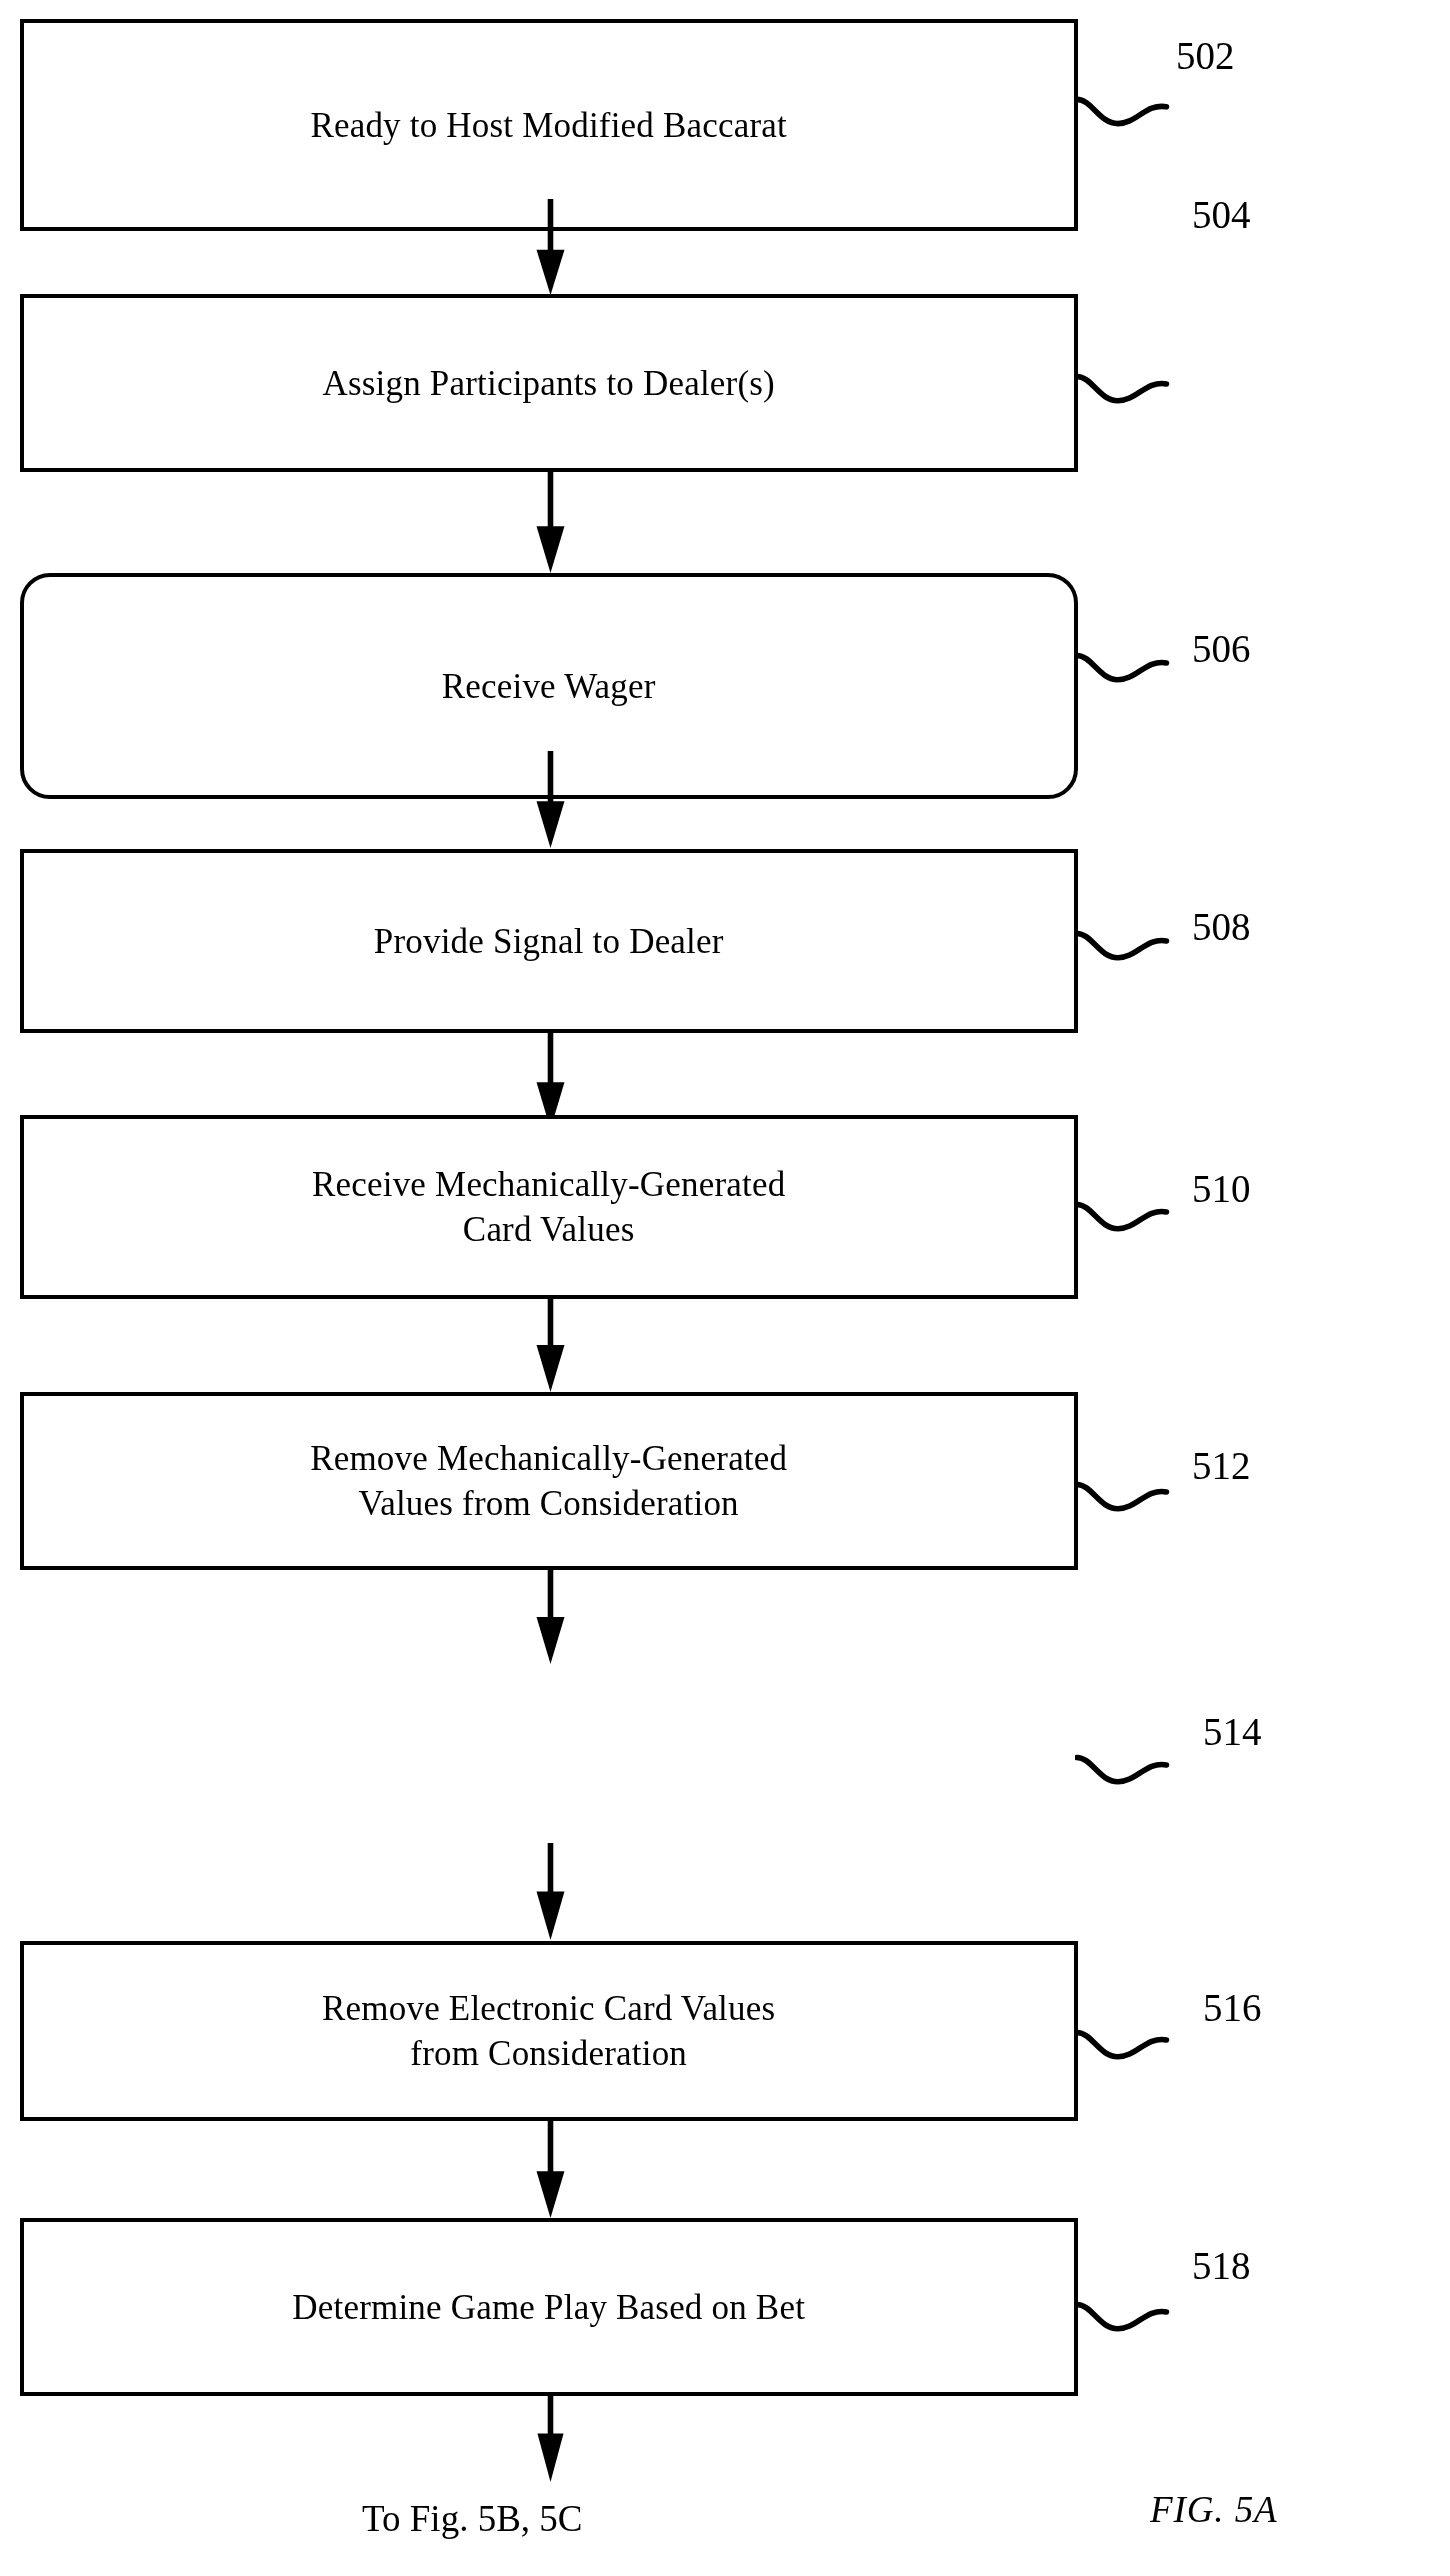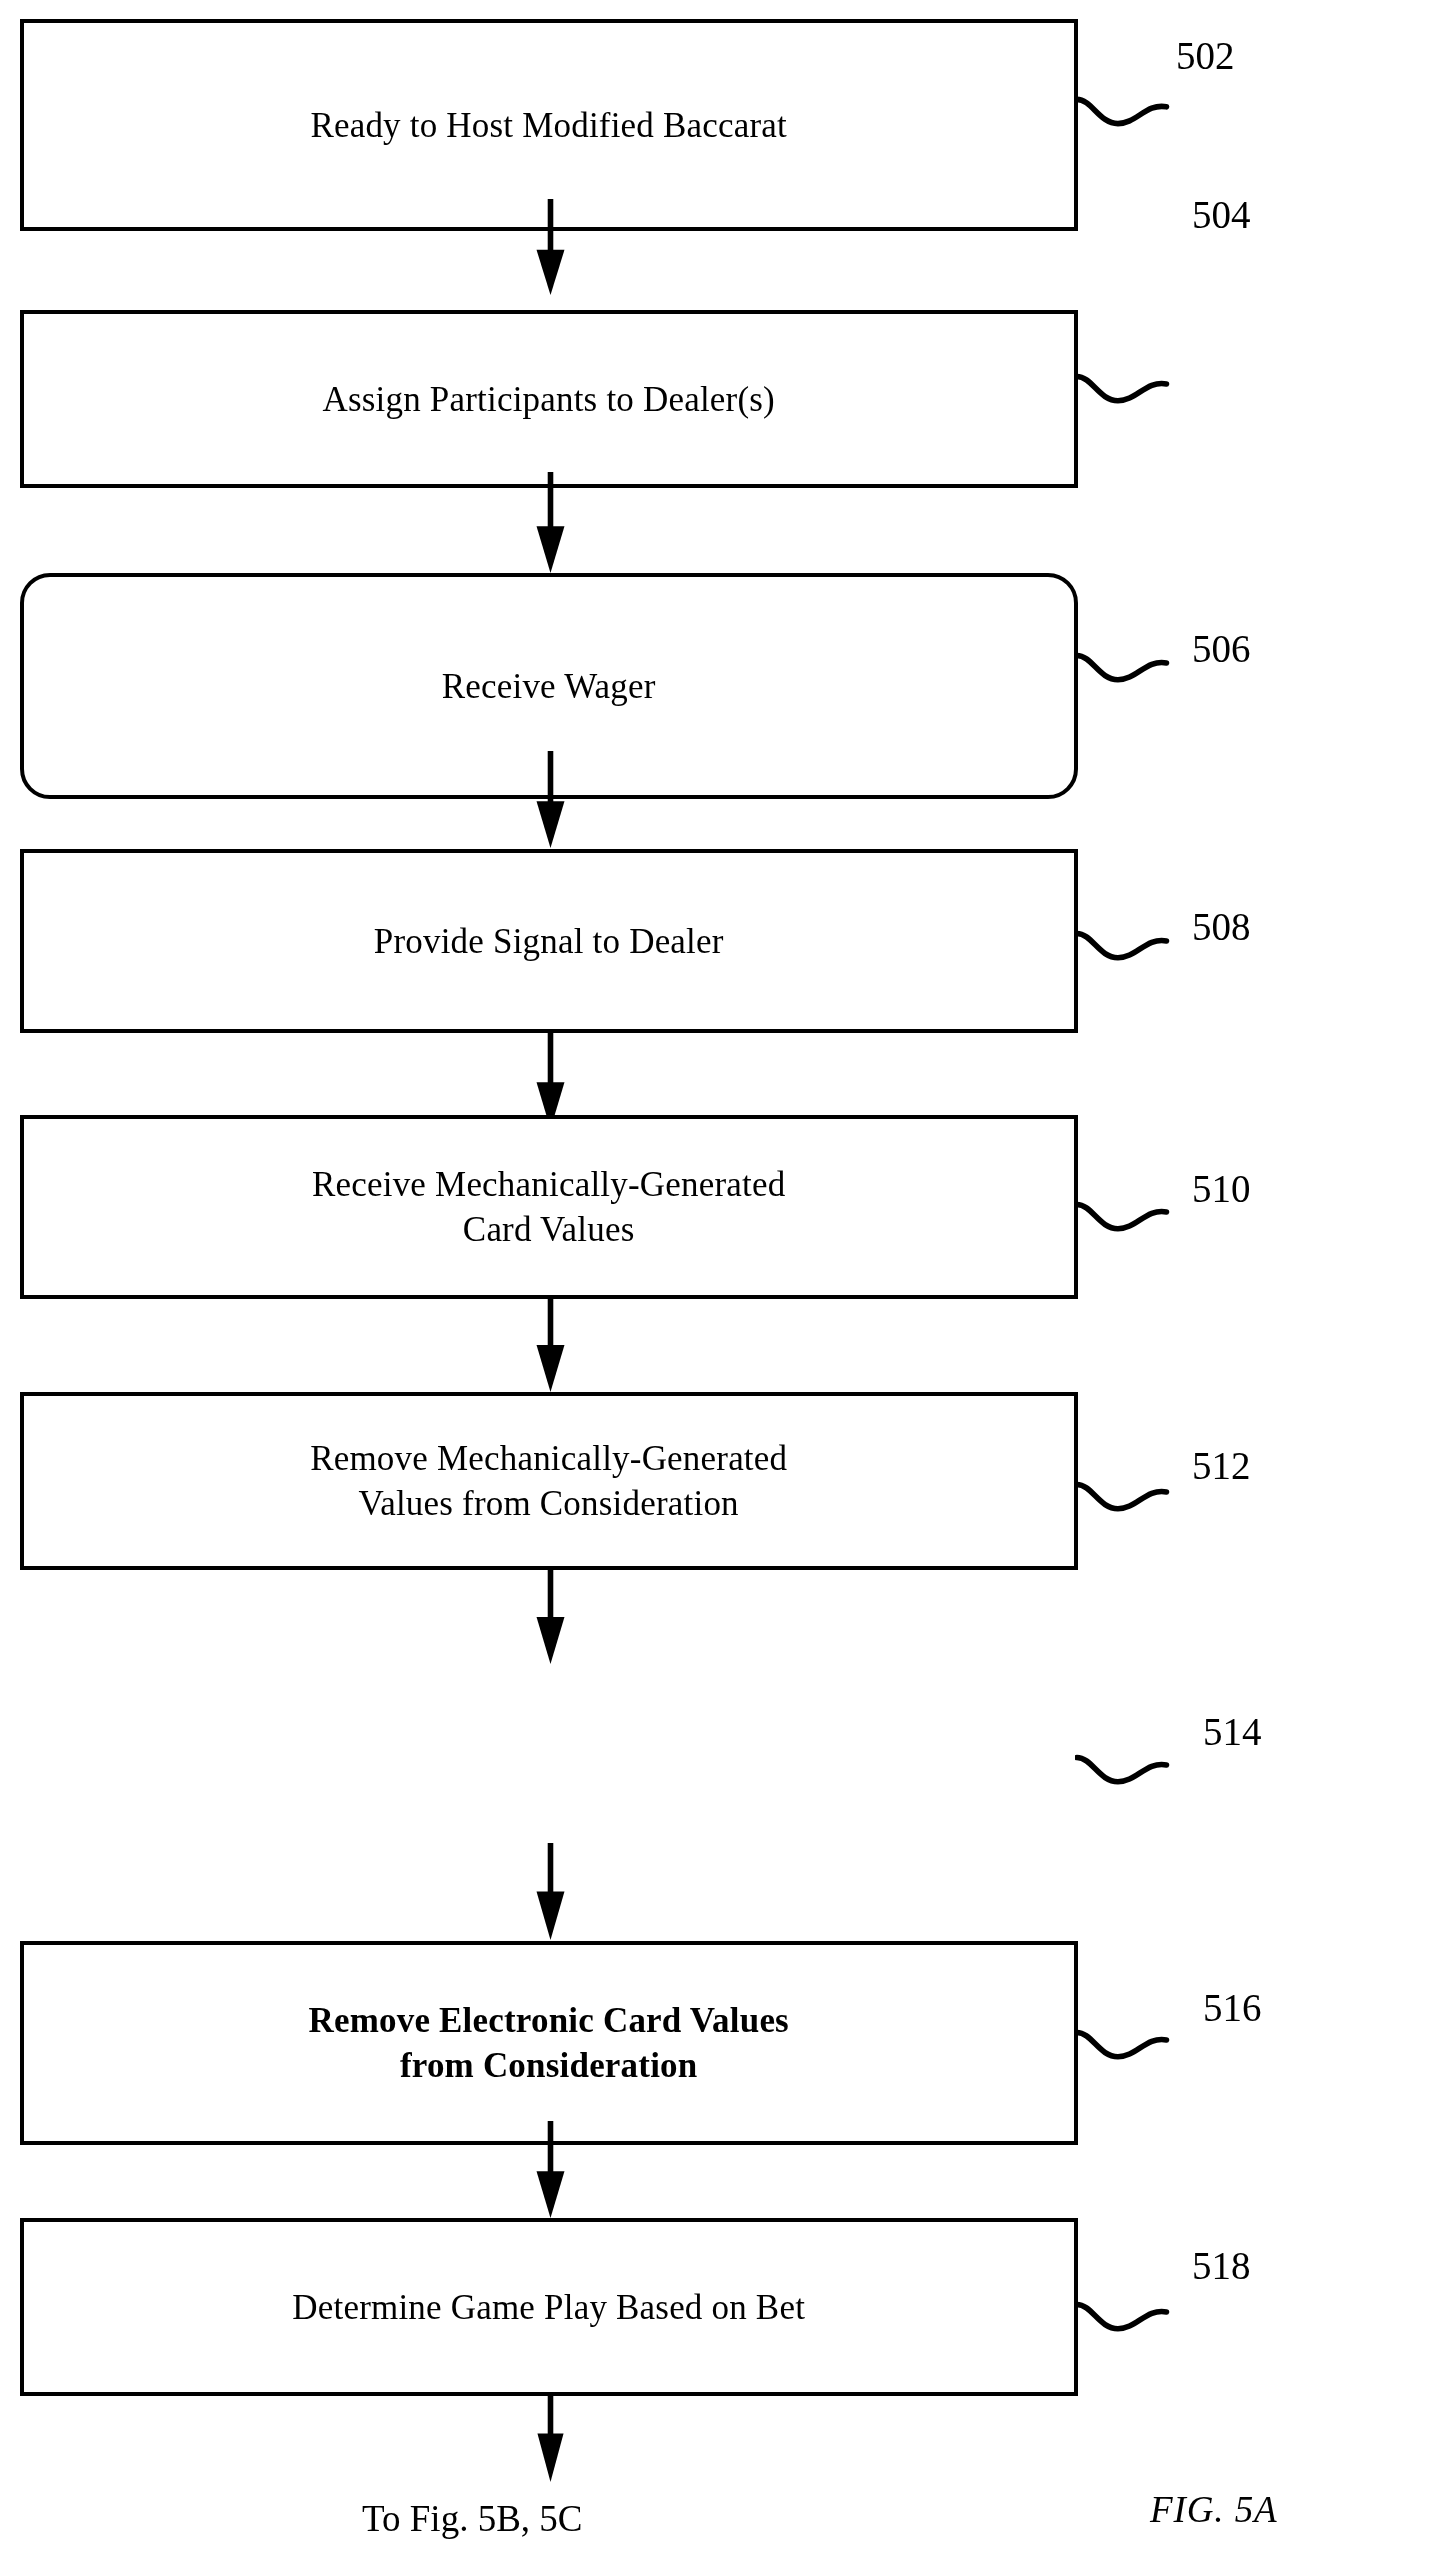--- a/index.html
+++ b/index.html
@@ -84,21 +84,21 @@
   </div>
   <div class="refnum" style="left:1176px;top:36px;">502</div>
 
   <div class="arrow" style="top:199px;height:96px;">
     <svg viewBox="0 0 44 102" xmlns="http://www.w3.org/2000/svg" preserveAspectRatio="none">
       <line x1="22" y1="0" x2="22" y2="58" stroke="#000" stroke-width="6"></line>
       <polygon points="7,54 37,54 22,102" fill="#000"></polygon>
     </svg>
   </div>
 
-  <div class="node" style="top:310px;height:178px;">
+  <div class="node" style="top:294px;height:178px;">
     <span class="node-label">Assign Participants to Dealer(s)</span>
   </div>
   <div class="lead" style="left:1075px;top:350px;">
     <svg viewBox="0 0 120 70" xmlns="http://www.w3.org/2000/svg">
       <path d="M2 28 C 18 28, 26 54, 46 54 C 66 54, 76 32, 98 36" fill="none" stroke="#000" stroke-width="6" stroke-linecap="round"></path>
     </svg>
   </div>
 
   <div class="refnum" style="left:1192px;top:195px;">504</div>
 
@@ -186,21 +186,21 @@
   </div>
   <div class="refnum" style="left:1203px;top:1712px;">514</div>
 
   <div class="arrow" style="top:1843px;height:97px;">
     <svg viewBox="0 0 44 104" xmlns="http://www.w3.org/2000/svg" preserveAspectRatio="none">
       <line x1="22" y1="0" x2="22" y2="56" stroke="#000" stroke-width="6"></line>
       <polygon points="7,52 37,52 22,104" fill="#000"></polygon>
     </svg>
   </div>
 
-  <div class="node" style="top:1941px;height:204px;font-weight:bold;">
+  <div class="node" style="top:1941px;height:180px;">
     <span class="node-label">Remove Electronic Card Values
 from Consideration</span>
   </div>
   <div class="lead" style="left:1075px;top:2006px;">
     <svg viewBox="0 0 120 70" xmlns="http://www.w3.org/2000/svg">
       <path d="M2 28 C 18 28, 26 54, 46 54 C 66 54, 76 32, 98 36" fill="none" stroke="#000" stroke-width="6" stroke-linecap="round"></path>
     </svg>
   </div>
   <div class="refnum" style="left:1203px;top:1988px;">516</div>
 

